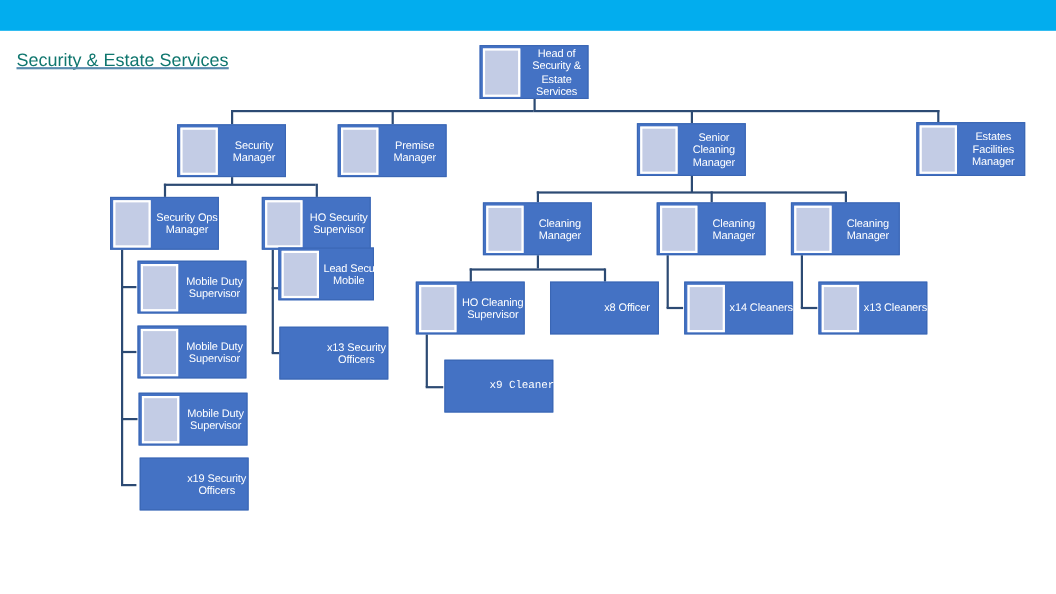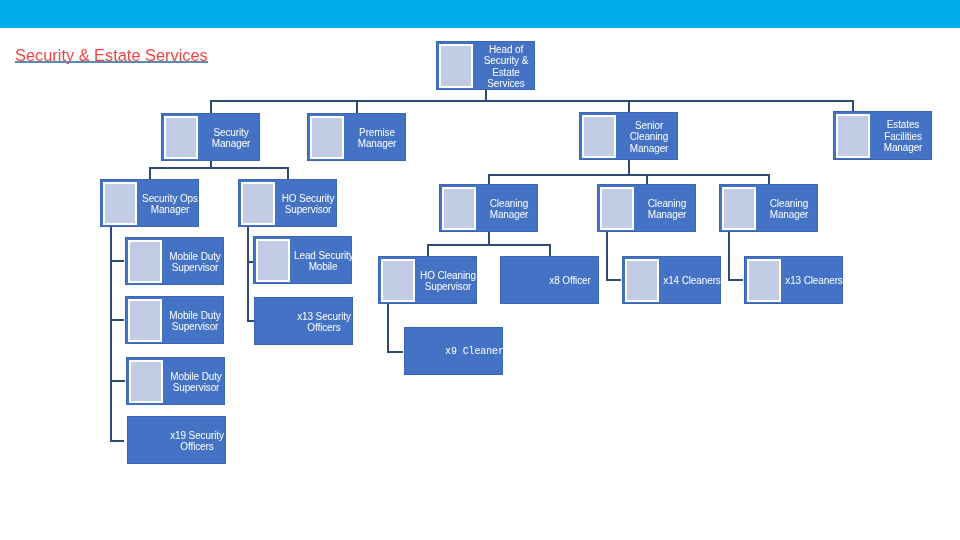--- a/index.html
+++ b/index.html
@@ -1,19 +1,19 @@
 <!DOCTYPE html>
 <html><head>
 <meta charset="utf-8">
 <style>
   html,body{margin:0;padding:0;background:#fff;}
   body{width:960px;height:540px;font-family:"Liberation Sans",sans-serif;overflow:hidden;}
   #stage{position:relative;width:960px;height:540px;background:#fff;}
   .topbar{position:absolute;left:0;top:0;width:960px;height:28.3px;background:#02ADEE;}
-  .page-title{position:absolute;left:15px;top:45.5px;font-size:16.3px;color:#ef4444;
+  .page-title{position:absolute;left:15px;top:45.5px;font-size:16.3px;color:#0f766e;
      letter-spacing:0px;white-space:nowrap;transform:scaleX(1.005);transform-origin:left top;}
   .page-title .u{position:relative;}
   .page-title .u::after{content:"";position:absolute;left:0;right:0;bottom:0.5px;height:1.8px;background:#5b8cae;}
 
   .node{position:absolute;background:#4472C4;box-sizing:border-box;border:0.8px solid #3A66B4;}
   .ph{position:absolute;background:#C3CCE5;border:2.8px solid #ffffff;box-sizing:border-box;}
   .lbl{position:absolute;color:#ffffff;text-align:center;line-height:11.5px;
        font-size:10px;letter-spacing:-0.12px;display:flex;align-items:center;justify-content:center;}
   .lbl-inner{width:100%;}
   .lbl-inner span{display:block;white-space:nowrap;}
@@ -162,21 +162,21 @@
       </div>
       <div class="node" style="left: 125px; top: 237px; width: 99px; height: 48px;">
         <div class="ph" style="left: 2.4px; top: 2.4px; width: 34px; height: 42.4px;"></div>
         <div class="lbl" style="left: 40px; top: 0px; right: -1px; height: 48px;">
           <div class="lbl-inner">
             <span>Mobile Duty</span>
             <span>Supervisor</span>
           </div>
         </div>
       </div>
-      <div class="node" style="left: 253px; top: 236px; width: 99px; height: 48px;">
+      <div class="node" style="left: 253px; top: 225px; width: 87px; height: 48px;">
         <div class="ph" style="left: 2.4px; top: 2.4px; width: 34px; height: 42.4px;"></div>
         <div class="lbl" style="left: 40px; top: 0px; right: -1px; height: 48px;">
           <div class="lbl-inner">
             <span>Lead Security</span>
             <span>Mobile</span>
           </div>
         </div>
       </div>
       <div class="node" style="left: 378px; top: 256px; width: 99px; height: 48px;">
         <div class="ph" style="left: 2.4px; top: 2.4px; width: 34px; height: 42.4px;"></div>

